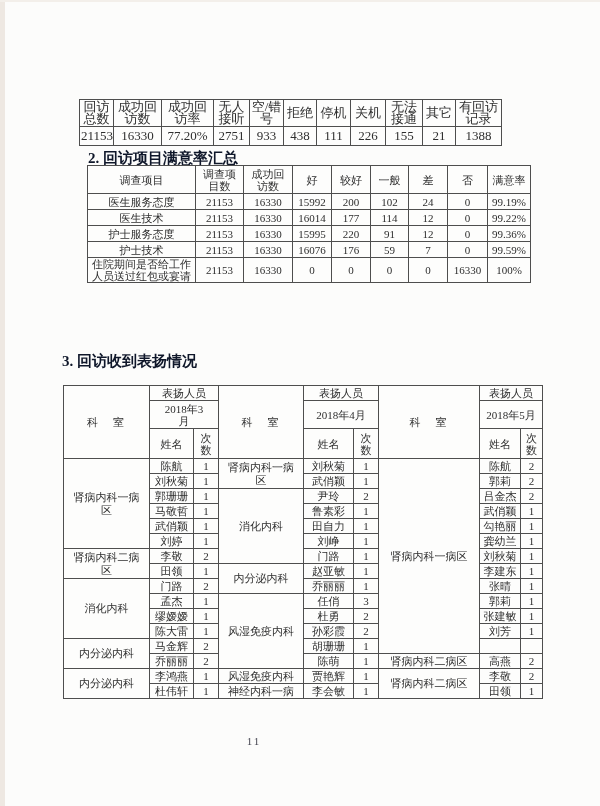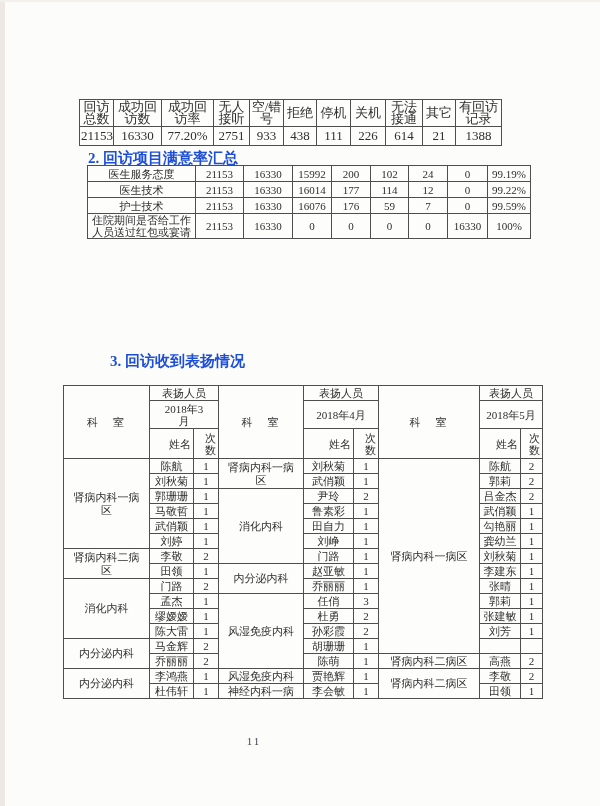--- a/index.html
+++ b/index.html
@@ -20,37 +20,37 @@
     font-weight:normal;color:#2e2e2e;
     overflow:hidden;
   }
 
   
   .t1{left:79px;top:99px;width:388px;font-size:13px;}
   .t1 th{height:26px;line-height:12px;padding:0 1px;}
   .t1 td{height:18px;padding:0 1px;}
 
   
-  .heading{position:absolute;font-size:15px;font-weight:bold;color:#1d4ed8;white-space:nowrap;}
+  .heading{position:absolute;font-size:15px;font-weight:bold;color:#0f172a;white-space:nowrap;}
   .h-sec2{left:88px;top:149px;}
-  .h-sec3{left:62px;top:352px;margin-left:48px;}
+  .h-sec3{left:62px;top:352px;}
 
   
   .t2{left:87px;top:165px;width:443px;font-size:11px;}
   .t2 th{height:27px;line-height:12px;padding:0 4px;}
   .t2 td{height:15px;line-height:12px;padding:0 4px;}
   .t2 tr.tall1 td{height:26px;}
   .t2 tr.tall2 td{height:24px;}
 
   
   .t3{left:63px;top:385px;width:479px;font-size:11px;}
   .t3 th{line-height:12px;padding:0 2px;}
   .t3 .hA th{height:14px;}
   .t3 .hB th{height:27px;}
-  .t3 .hC th{height:29px;text-align:right;}
+  .t3 .hC th{height:29px;}
   .t3 td{height:14px;line-height:13px;padding:0;}
   .t3 td.dept{padding:0 6px;line-height:13px;font-family:Liberation Serif, serif;}
   .t3 th.month-narrow{padding:0 10px;}
   .t3 th.dept-h{letter-spacing:2px;}
 
   .page-number{
     position:absolute;left:0;top:735px;width:508px;
     text-align:center;font-size:11px;letter-spacing:2px;color:#474752;
   }
 </style>
@@ -91,21 +91,21 @@
     </tr>
     <tr>
       <td>21153</td>
       <td>16330</td>
       <td>77.20%</td>
       <td>2751</td>
       <td>933</td>
       <td>438</td>
       <td>111</td>
       <td>226</td>
-      <td>614</td>
+      <td>155</td>
       <td>21</td>
       <td>1388</td>
     </tr>
   </tbody>
     </table>
 
   <div class="heading h-sec2">2. 回访项目满意率汇总</div>
 
   <table class="t2">
     <colgroup>
@@ -113,20 +113,31 @@
         <col style="width:48px">
         <col style="width:49px">
         <col style="width:39px">
       <col style="width:39px">
         <col style="width:38px">
         <col style="width:39px">
         <col style="width:40px">
       <col style="width:43px">
     </colgroup>
     <tbody>
+        <tr>
+      <th>调查项目</th>
+      <th>调查项目数</th>
+      <th>成功回访数</th>
+      <th>好</th>
+      <th>较好</th>
+      <th>一般</th>
+      <th>差</th>
+      <th>否</th>
+      <th>满意率</th>
+    </tr>
     <tr>
       <td>医生服务态度</td>
       <td>21153</td>
       <td>16330</td>
       <td>15992</td>
       <td>200</td>
       <td>102</td>
       <td>24</td>
       <td>0</td>
       <td>99.19%</td>
@@ -134,20 +145,31 @@
     <tr>
       <td>医生技术</td>
       <td>21153</td>
       <td>16330</td>
       <td>16014</td>
       <td>177</td>
       <td>114</td>
       <td>12</td>
       <td>0</td>
       <td>99.22%</td>
+    </tr>
+    <tr>
+      <td>护士服务态度</td>
+      <td>21153</td>
+      <td>16330</td>
+      <td>15995</td>
+      <td>220</td>
+      <td>91</td>
+      <td>12</td>
+      <td>0</td>
+      <td>99.36%</td>
     </tr>
     <tr>
       <td>护士技术</td>
       <td>21153</td>
       <td>16330</td>
       <td>16076</td>
       <td>176</td>
       <td>59</td>
       <td>7</td>
       <td>0</td>

